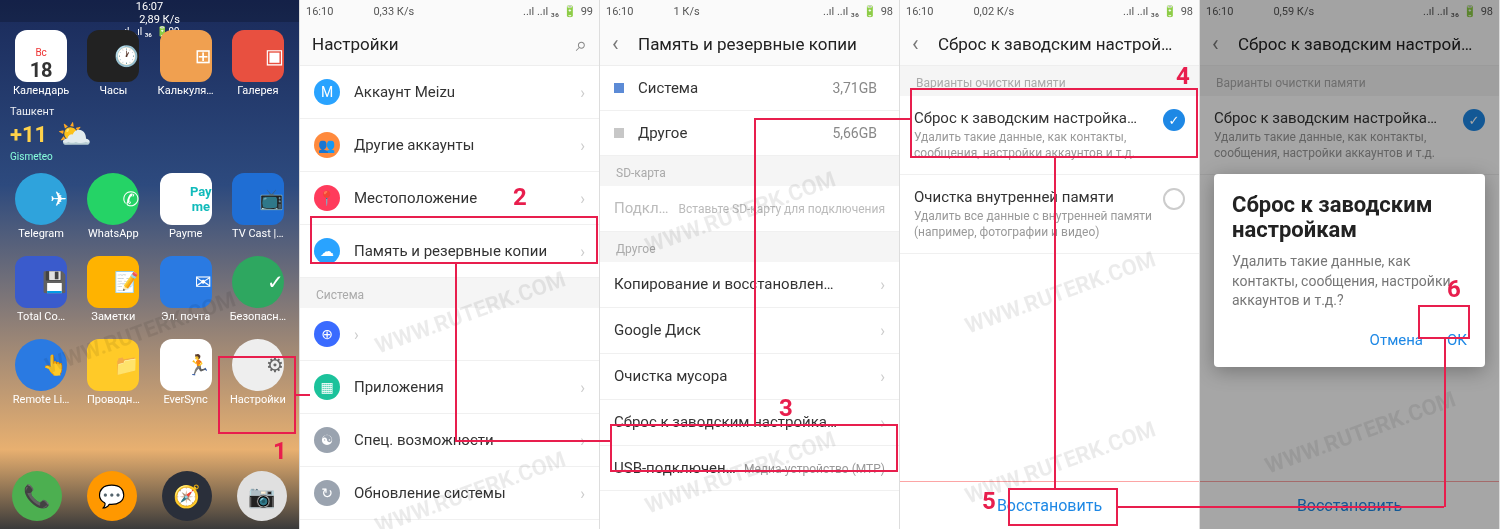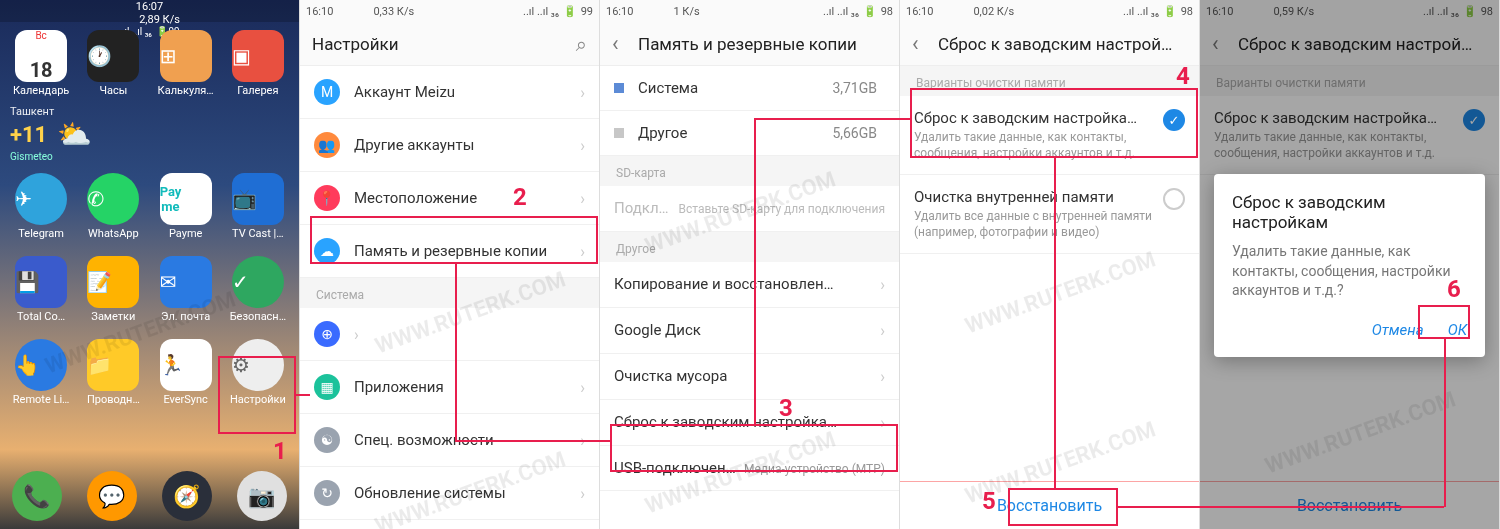--- a/index.html
+++ b/index.html
@@ -13,21 +13,21 @@
   .status-center { flex: 0 0 auto; margin-left: 20px; }
   .status-right { flex: 1; display: flex; justify-content: flex-end; gap: 4px; align-items: flex-end; }
   .sb-dark { color: #fff; background: rgba(0,0,0,0.2); flex-direction: column; }
   .sb-light { color: #555; background: #fafafa; }
   .signal, .net, .batt { font-size: 10px; }
 
   
   .s1 { background: linear-gradient(180deg,#1a2a5a 0%,#2d4a7e 35%,#e8b070 85%,#3a3a3a 100%); color: #fff; }
   .home-grid { padding: 8px 6px; display: grid; grid-template-columns: repeat(4,1fr); gap: 4px 2px; }
   .app { display: flex; flex-direction: column; align-items: center; font-size: 11px; text-align: center; }
-  .app .ico { width: 52px; height: 52px; border-radius: 12px; display: flex; align-items: center; justify-content: space-between; margin-bottom: 2px; font-size: 20px; color: #fff; }
+  .app .ico { width: 52px; height: 52px; border-radius: 12px; display: flex; align-items: center; justify-content: flex-end; margin-bottom: 2px; font-size: 20px; color: #fff; }
   .app .lbl { white-space: nowrap; overflow: hidden; text-overflow: ellipsis; max-width: 70px; }
   .weather { height: 60px; padding-left: 10px; font-size: 13px; }
   .weather .temp { color: #ffd24a; font-size: 22px; font-weight: bold; }
   .weather .city { font-size: 11px; opacity: .9; }
   .dock { position: absolute; bottom: 8px; left: 0; right: 0; display: flex; justify-content: space-around; }
   .dock .dico { width: 50px; height: 50px; border-radius: 50%; display: flex; align-items: center; justify-content: center; font-size: 22px; }
 
   
   .hdr { height: 44px; display: flex; align-items: center; padding: 0 12px; font-size: 17px; color: #222; background: #fafafa; border-bottom: 1px solid #eee; }
   .hdr .back { width: 14px; margin-right: 12px; font-size: 22px; color: #777; }
@@ -49,24 +49,24 @@
 
   .radio { width: 22px; height: 22px; border-radius: 50%; }
   .radio.on { background: #1e88e5; color: #fff; display: flex; align-items: center; justify-content: center; font-size: 13px; }
   .radio.off { border: 2px solid #ccc; }
 
   .bottom-btn { position: absolute; bottom: 0; left: 0; right: 0; text-align: center; padding: 14px; color: #1e88e5; font-size: 16px; border-top: 1px solid #fca5a5; background: #fff; }
 
   
   .scrim { position: absolute; inset: 0; background: rgba(0,0,0,0.35); }
   .dialog { position: absolute; left: 14px; right: 14px; top: 174px; background: #fff; border-radius: 4px; padding: 18px; box-shadow: 0 4px 20px rgba(0,0,0,0.3); }
-  .dialog h3 { font-size: 17px; font-weight: 400; margin-bottom: 10px; color: #222; }
+  .dialog h3 { font-size: 22px; font-weight: 700; margin-bottom: 10px; color: #222; }
   .dialog p { font-size: 14px; color: #777; line-height: 1.4; }
   .dialog .dbtns { display: flex; justify-content: flex-end; gap: 24px; margin-top: 20px; }
-  .dialog .dbtns span { color: #1e88e5; font-size: 15px; font-style: italic; }
+  .dialog .dbtns span { color: #1e88e5; font-size: 15px; }
 
   
   .step { position: absolute; color: #e81e4d; font-size: 24px; font-weight: bold; z-index: 50; }
   .hl { position: absolute; border: 2px solid #e81e4d; z-index: 30; pointer-events: none; }
 
   .watermark { position: absolute; color: rgba(0,0,0,0.08); font-size: 22px; font-weight: bold; transform: rotate(-20deg); pointer-events: none; z-index: 5; white-space: nowrap; }
 </style>
 </head>
 <body>
 

